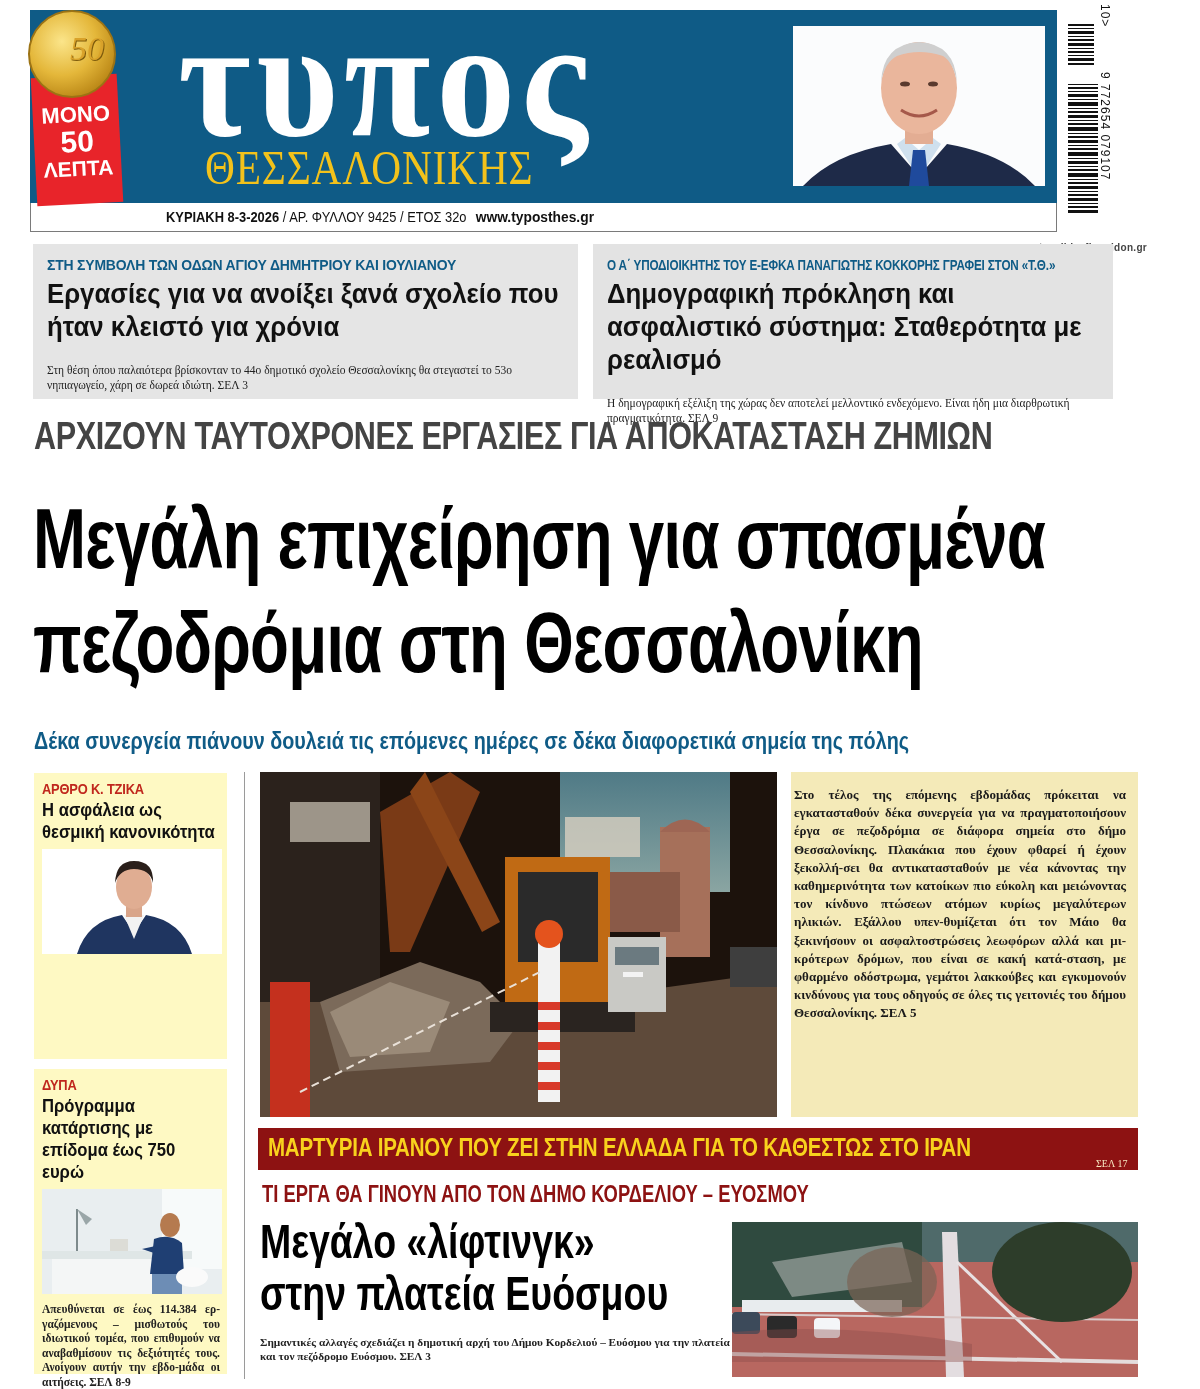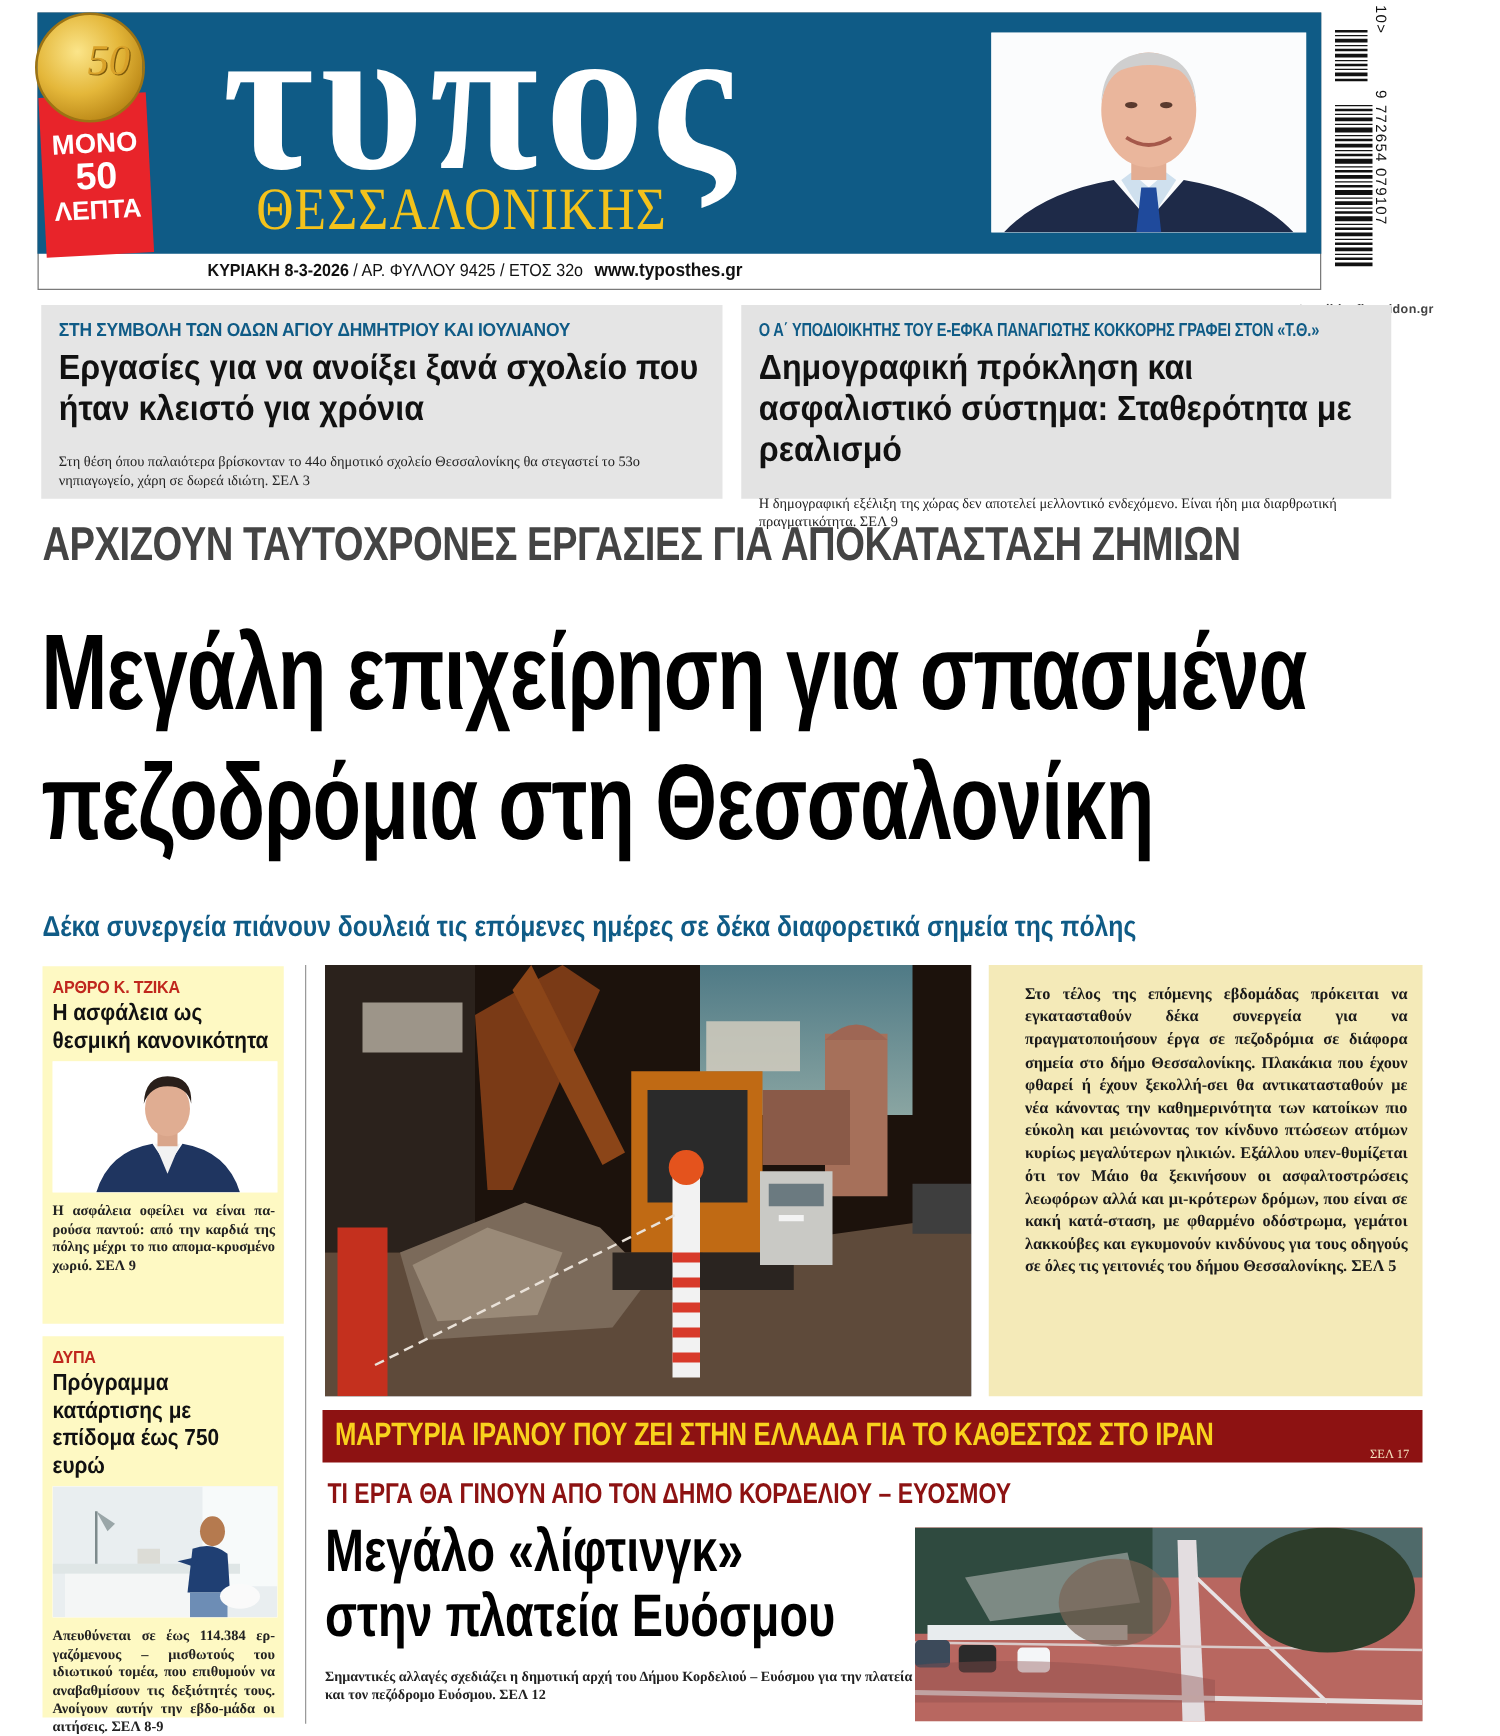--- a/index.html
+++ b/index.html
@@ -37,21 +37,21 @@
   .top-desc { font-family: "Liberation Serif", serif; font-size: 11.5px; line-height: 15px; color: #222; margin-top: 20px; }
 
   
   .main-kicker { left: 34px; top: 415px; font-weight: bold; font-size: 38px; color: #444; letter-spacing: -0.5px; white-space: nowrap; transform: scaleX(0.805); transform-origin: left top; }
   .main-head { left: 33px; top: 486px; font-weight: bold; font-size: 86px; line-height: 104px; color: #000; white-space: nowrap; transform: scaleX(0.74); transform-origin: left top; letter-spacing: -1px; }
   .main-sub { left: 34px; top: 728px; font-weight: bold; font-size: 23px; color: #0f5b86; white-space: nowrap; transform: scaleX(0.86); transform-origin: left top; }
 
   .main-photo { left: 260px; top: 772px; width: 517px; height: 345px; overflow: hidden; background: #2a1a10; }
   .main-photo svg { width: 100%; height: 100%; display: block; }
 
-  .main-body { left: 791px; top: 772px; width: 347px; height: 345px; background: #f4eab8; padding: 14px 12px 0 29px; }
+  .main-body { left: 791px; top: 772px; width: 347px; height: 345px; background: #f4eab8; padding: 14px 12px 0 3px; }
   .main-body p { font-family: "Liberation Serif", serif; font-weight: bold; font-size: 13px; line-height: 18.2px; color: #1a1a1a; text-align: justify; }
 
   
   .vdivider { left: 244px; top: 772px; width: 1px; height: 607px; background: #9a9a9a; }
   .side-box { left: 34px; width: 193px; background: #fef9c3; padding: 8px 7px 0 8px; }
   .side-box1 { top: 773px; height: 286px; }
   .side-box2 { top: 1069px; height: 305px; }
   .kicker-red { color: #c0271d; font-weight: bold; font-size: 14px; letter-spacing: -0.2px; transform: scaleX(0.92); transform-origin: left top; white-space: nowrap; }
   .side-head { font-weight: bold; font-size: 18.5px; line-height: 22px; color: #111; margin-top: 2px; transform: scaleX(0.9); transform-origin: left top; width: 112%; }
   .side-photo { width: 180px; height: 105px; margin: 6px 0 0 0; background: #fff; overflow: hidden; }
@@ -229,21 +229,20 @@
   <div class="side-photo">
     <svg viewBox="0 0 180 105" preserveAspectRatio="none">
       <rect width="180" height="105" fill="#ffffff"></rect>
       <path d="M35 105 Q45 72 80 66 L92 84 L104 66 Q140 72 150 105 Z" fill="#1f3560"></path>
       <path d="M82 66 L92 90 L102 66 Z" fill="#f2f2f2"></path>
       <rect x="84" y="50" width="16" height="18" fill="#d9a58a"></rect>
       <ellipse cx="92" cy="38" rx="18" ry="22" fill="#e0ad92"></ellipse>
       <path d="M73 34 Q74 12 92 12 Q112 12 111 34 Q108 20 92 20 Q78 20 73 34 Z" fill="#2a1f1a"></path>
     </svg>
   </div>
-  <div class="side-desc">Η ασφάλεια οφείλει να είναι πα-ρούσα παντού: από την καρδιά της πόλης μέχρι το πιο απομα-κρυσμένο χωριό. ΣΕΛ 9</div>
 </div>
 
 <div class="abs side-box side-box2">
   <div class="kicker-red">ΔΥΠΑ</div>
   <div class="side-head">Πρόγραμμα κατάρτισης με επίδομα έως 750 ευρώ</div>
   <div class="side-photo">
     <svg viewBox="0 0 180 105" preserveAspectRatio="none">
       <rect width="180" height="105" fill="#e9eef0"></rect>
       <rect x="120" y="0" width="60" height="80" fill="#f7fafa"></rect>
       <rect x="0" y="62" width="150" height="8" fill="#dfe6e6"></rect>
@@ -263,21 +262,21 @@
 
 <div class="abs iran-bar"></div>
 <div class="abs iran-text">ΜΑΡΤΥΡΙΑ ΙΡΑΝΟΥ ΠΟΥ ΖΕΙ ΣΤΗΝ ΕΛΛΑΔΑ ΓΙΑ ΤΟ ΚΑΘΕΣΤΩΣ ΣΤΟ ΙΡΑΝ</div>
 <div class="abs iran-page">ΣΕΛ 17</div>
 
 <div class="abs kord-kicker">ΤΙ ΕΡΓΑ ΘΑ ΓΙΝΟΥΝ ΑΠΟ ΤΟΝ ΔΗΜΟ ΚΟΡΔΕΛΙΟΥ – ΕΥΟΣΜΟΥ</div>
 <div class="abs kord-head">
   <div>Μεγάλο «λίφτινγκ»</div>
   <div>στην πλατεία Ευόσμου</div>
 </div>
-<div class="abs kord-desc">Σημαντικές αλλαγές σχεδιάζει η δημοτική αρχή του Δήμου Κορδελιού – Ευόσμου για την πλατεία και τον πεζόδρομο Ευόσμου. ΣΕΛ 12</div>
+<div class="abs kord-desc">Σημαντικές αλλαγές σχεδιάζει η δημοτική αρχή του Δήμου Κορδελιού – Ευόσμου για την πλατεία και τον πεζόδρομο Ευόσμου. ΣΕΛ 3</div>
 
 <div class="abs kord-photo">
   <svg viewBox="0 0 406 155" preserveAspectRatio="none">
     <rect width="406" height="155" fill="#b86760"></rect>
     <rect x="0" y="0" width="406" height="40" fill="#4f6a6a"></rect>
     <rect x="0" y="0" width="190" height="85" fill="#2f4a3f"></rect>
     <path d="M40 40 L170 20 L180 60 L60 75 Z" fill="#7d8a84"></path>
     <rect x="10" y="78" width="160" height="12" fill="#e8ecee"></rect>
     <path d="M210 10 L225 10 L232 155 L214 155 Z" fill="#e3dde0"></path>
     <path d="M225 40 L330 140" stroke="#e8e2e4" stroke-width="3"></path>

